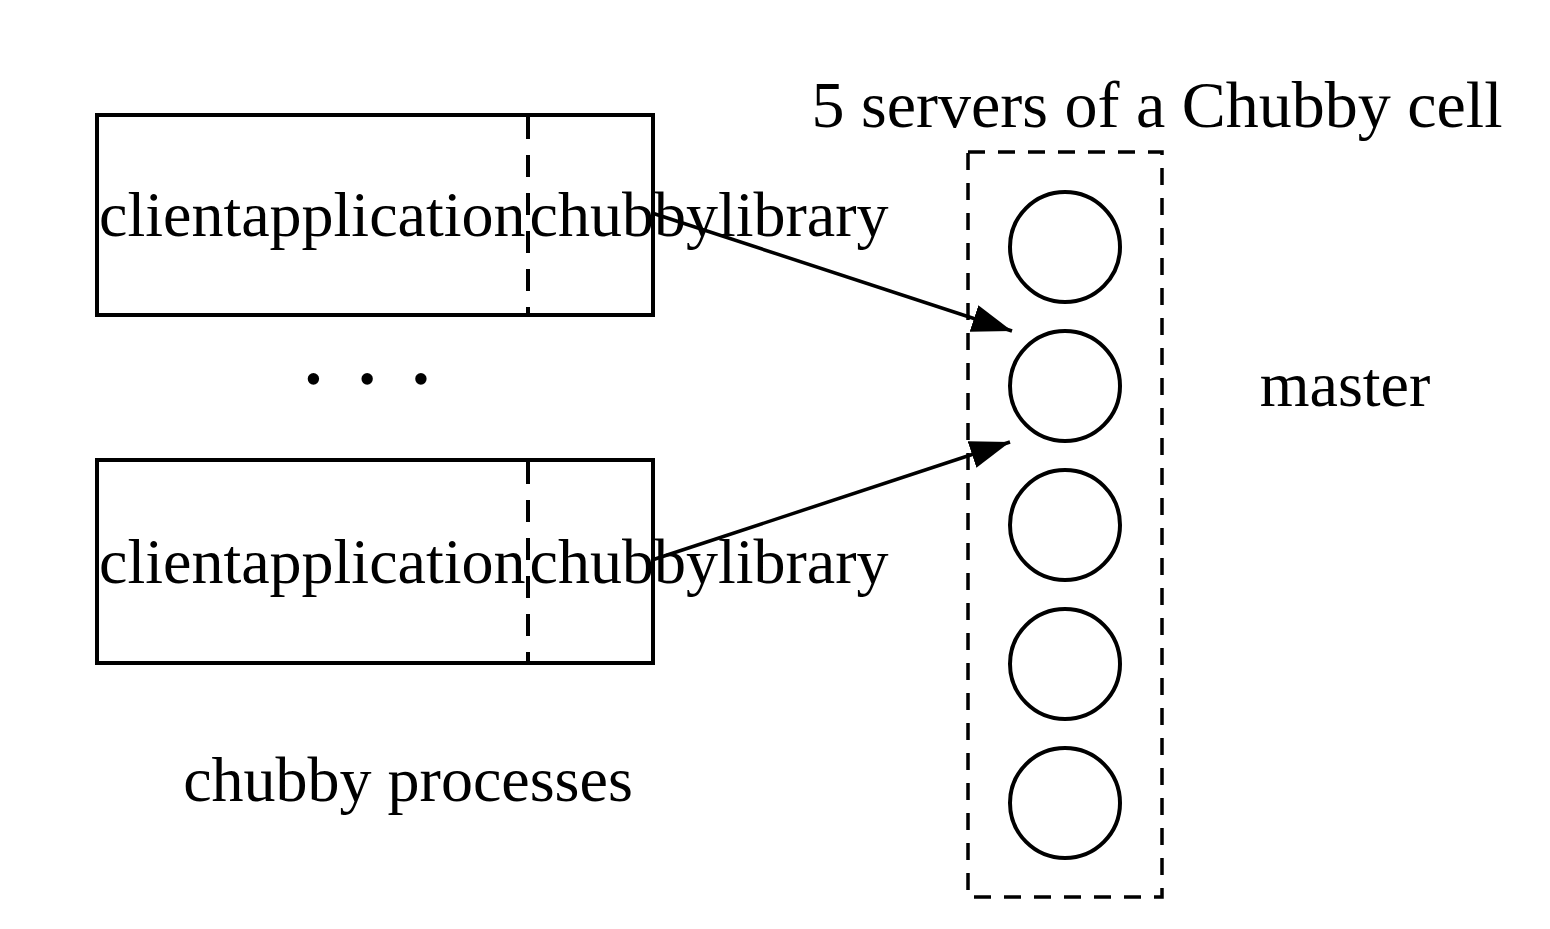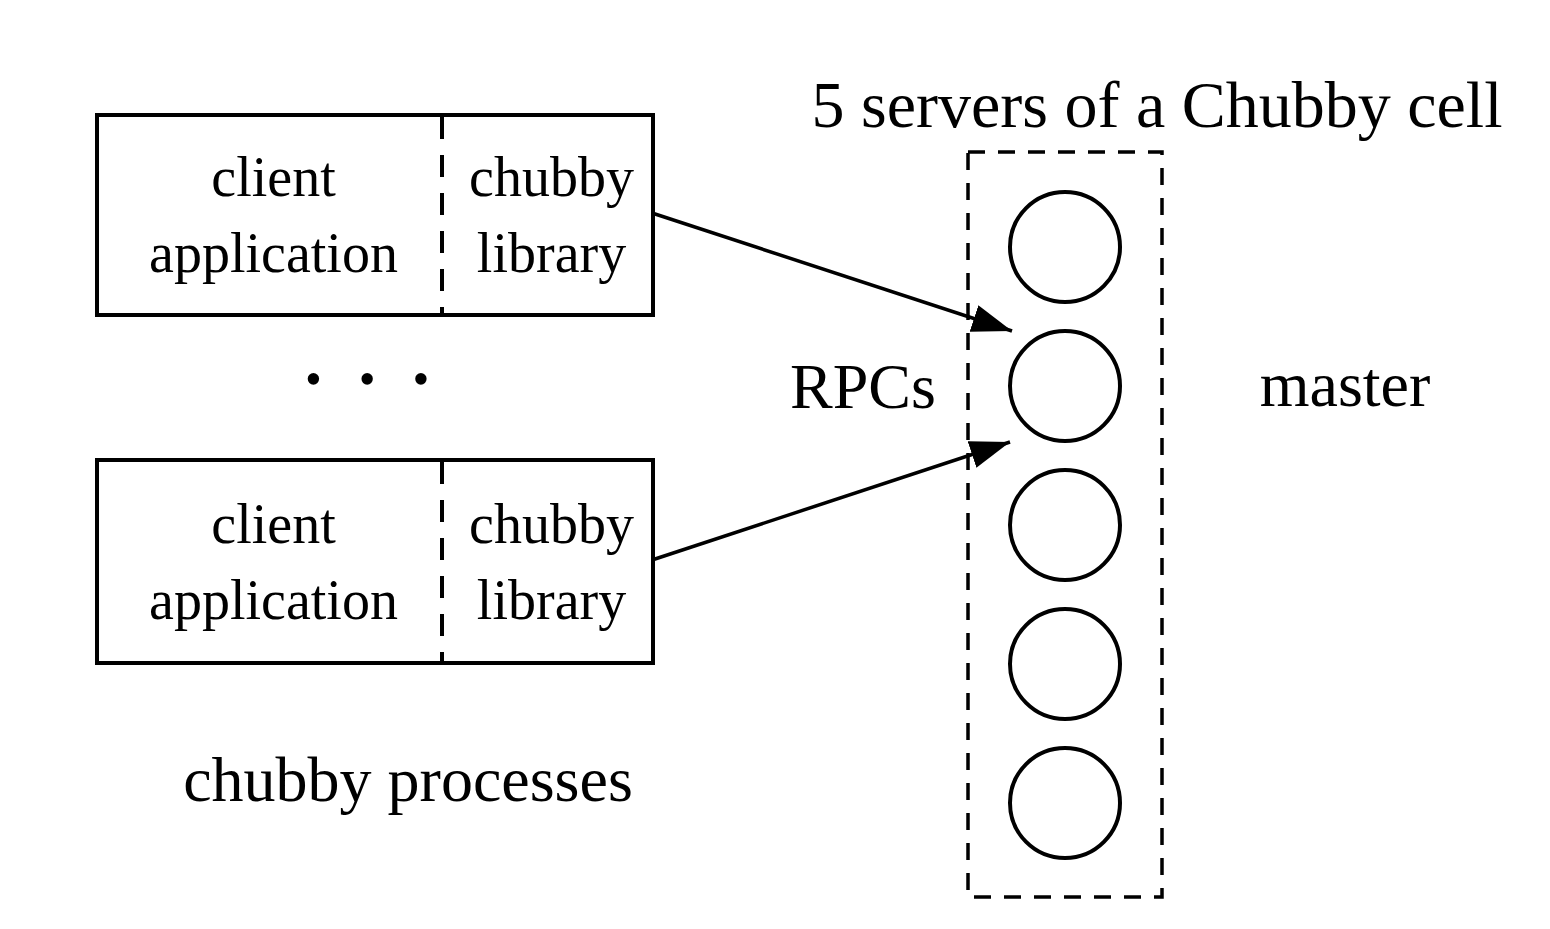--- a/index.html
+++ b/index.html
@@ -58,27 +58,25 @@
     width: 560px;
     border: 4px solid #000000;
     box-sizing: border-box;
     display: flex;
     background: #ffffff;
   }
   .box-top { top: 113px; height: 204px; }
   .box-bottom { top: 458px; height: 207px; }
   .compartment {
     display: flex;
-    flex-direction: column;
     justify-content: center;
     align-items: center;
     text-align: center;
-    font-size: 56px;
+    font-size: 64px;
     line-height: 76px;
-    padding-left: 8px;
   }
   .compartment.left { flex: 0 0 333px; }
   .compartment.right { flex: 1 1 auto; text-align: right; }
   .box-divider {
     flex: 0 0 4px;
     background: repeating-linear-gradient(to bottom, #000000 0px, #000000 22px, transparent 22px, transparent 38px);
   }
   .dots {
     position: absolute;
     left: 305px;
@@ -134,17 +132,16 @@
       <div>client</div>
       <div>application</div>
     </div>
     <div class="box-divider"></div>
     <div class="compartment right">
       <div>chubby</div>
       <div>library</div>
     </div>
   </div>
 
-  <div class="label rpcs">RPCs</div>
   <div class="label master">master</div>
   <div class="label processes">chubby processes</div>
 
 </div>
 
 </body></html>

